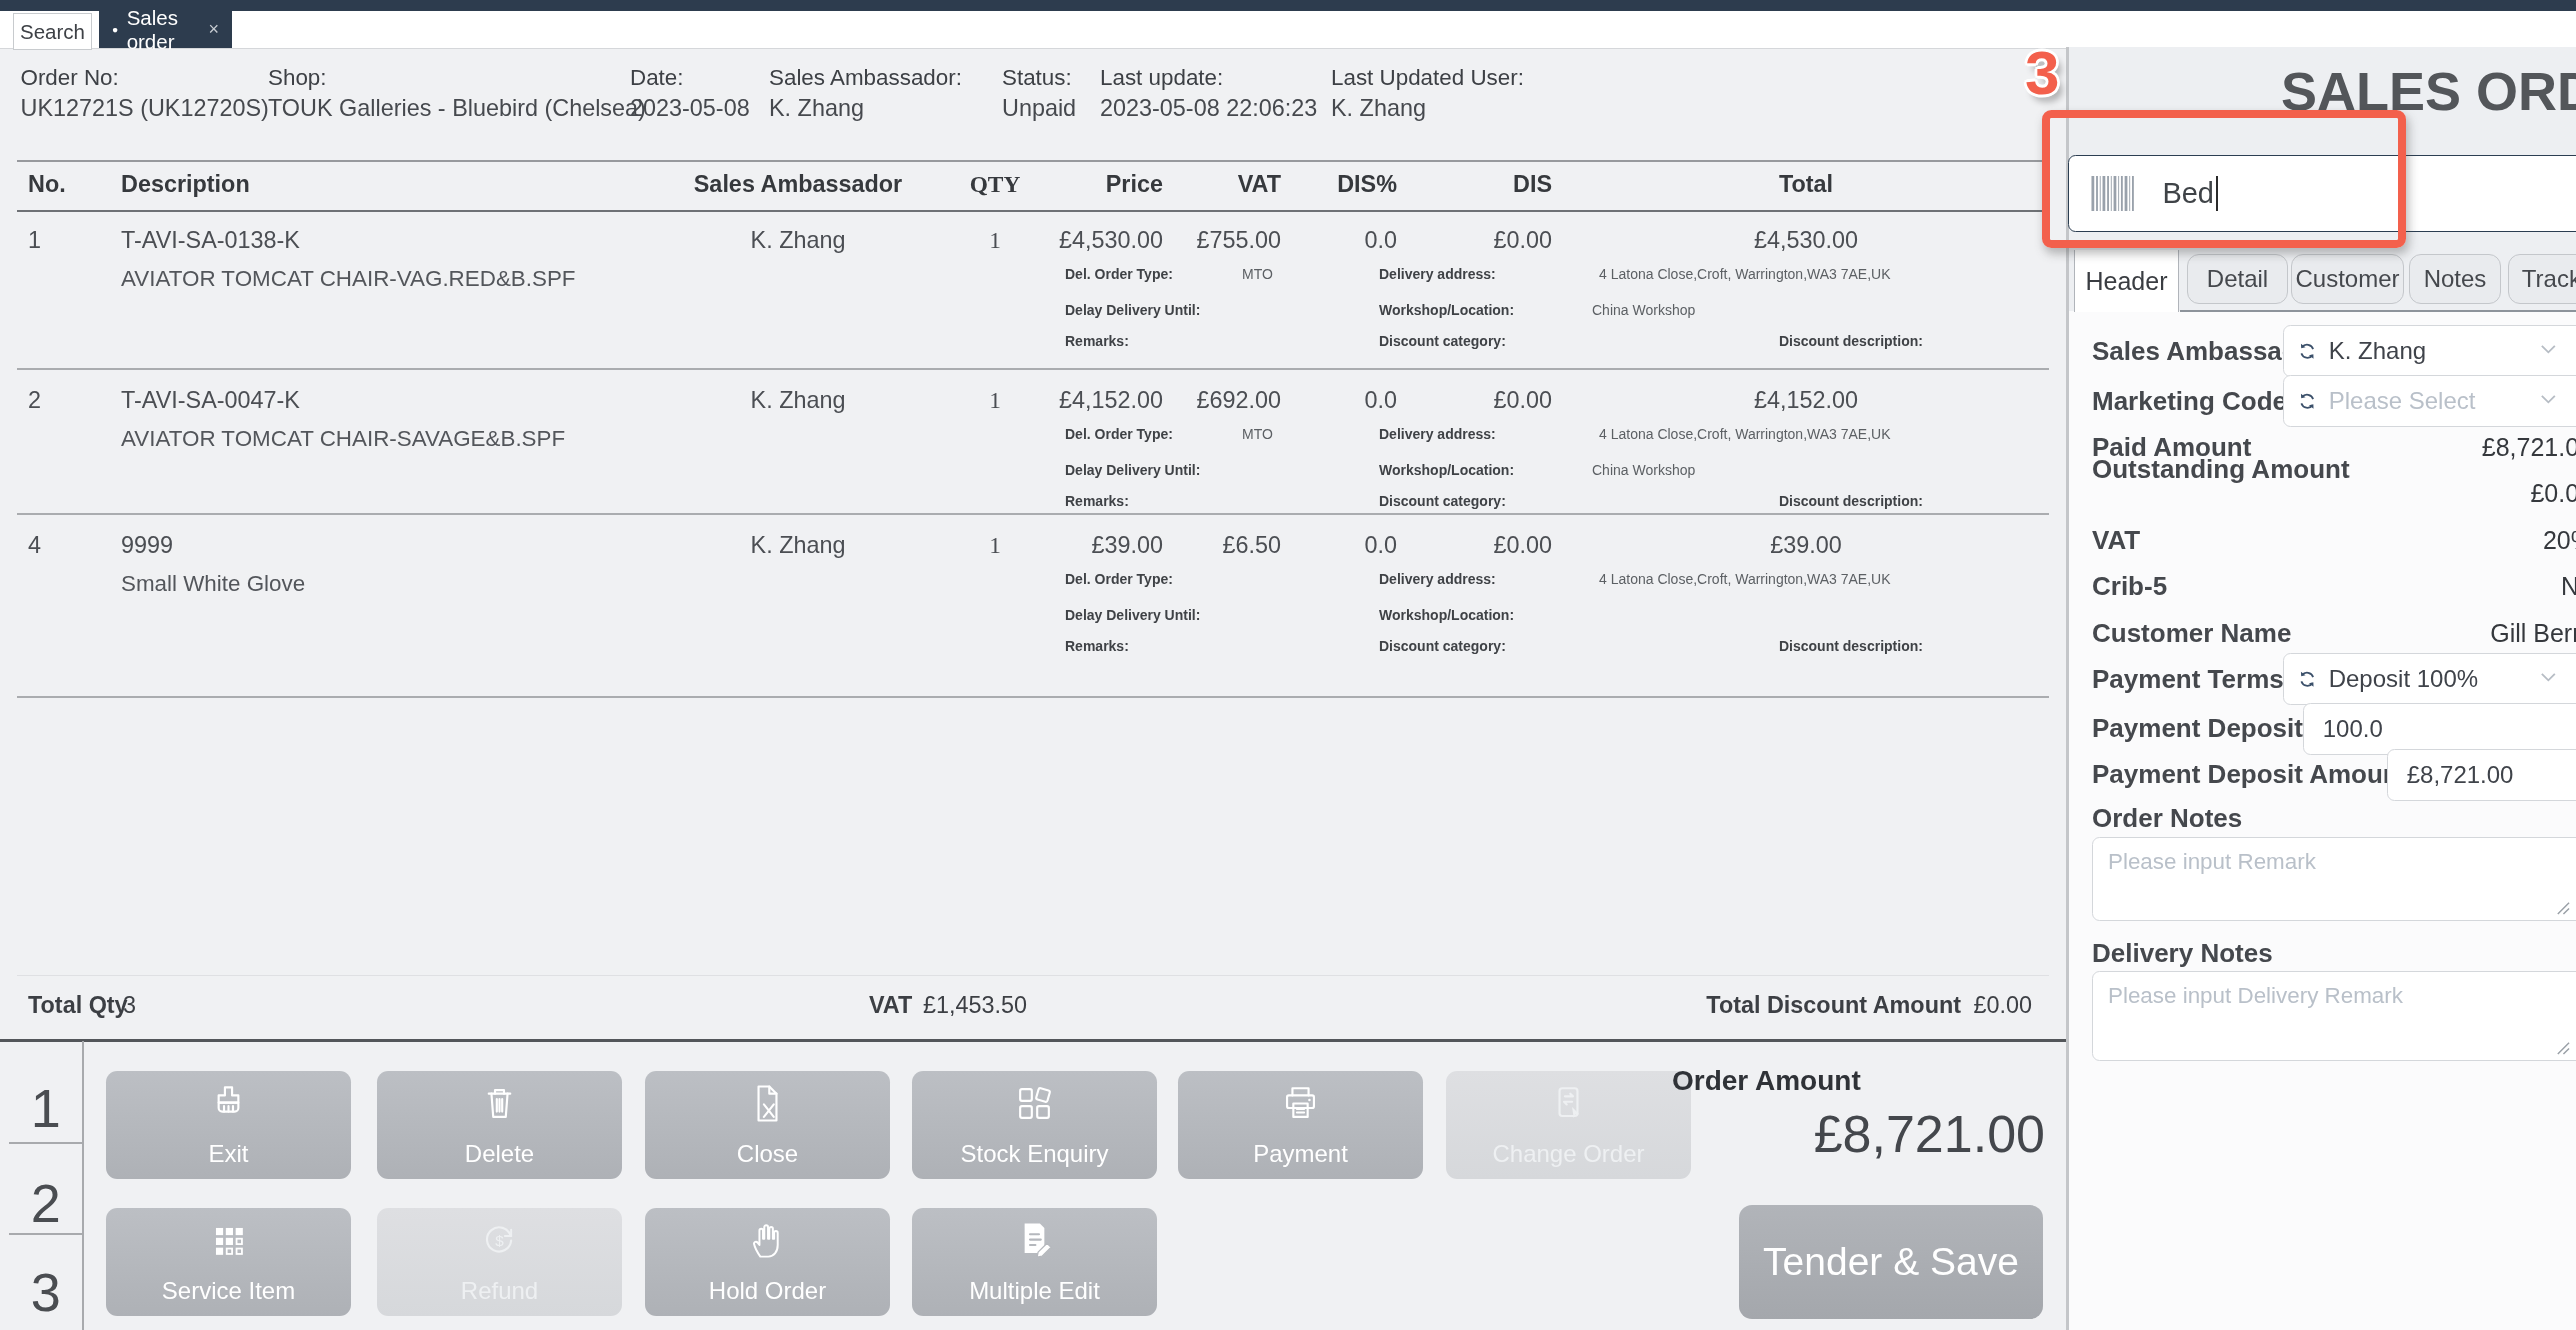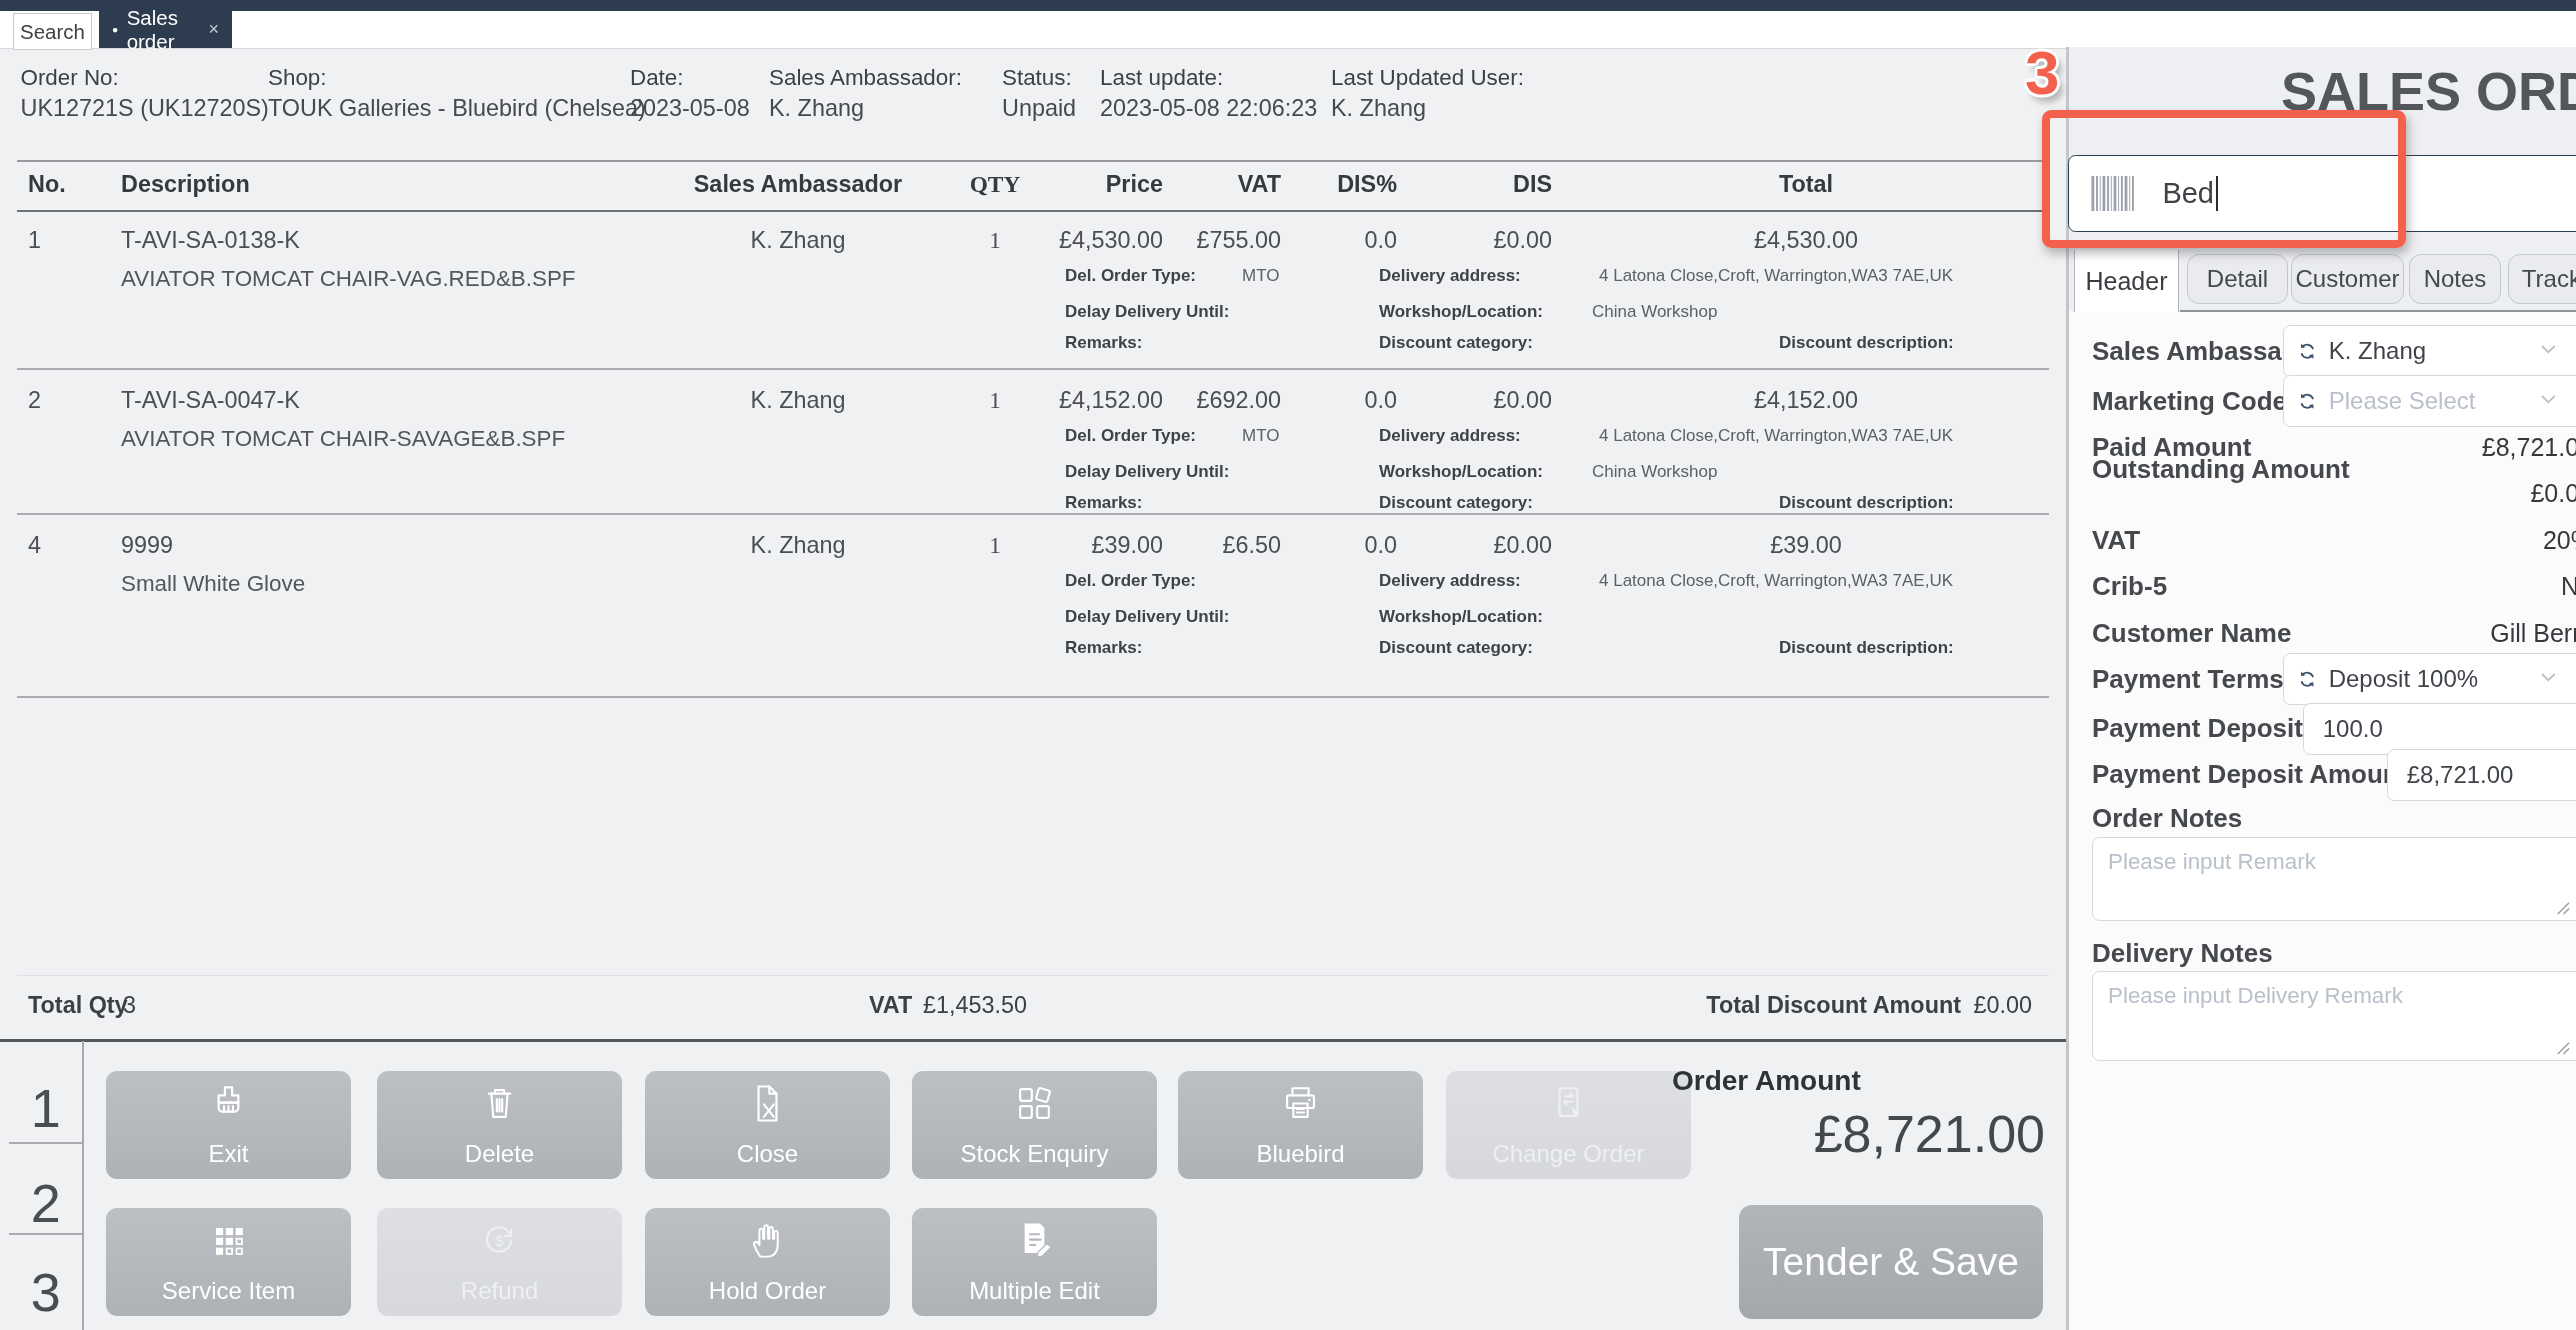--- a/index.html
+++ b/index.html
@@ -26,21 +26,21 @@
   .c-desc{left:121px;width:523px;}
   .c-amb{left:672px;width:252px;text-align:center;}
   .c-qty{left:953px;width:84px;text-align:center;font-family:Liberation Serif, serif;}
   .c-price{left:988px;width:175px;text-align:right;}
   .c-vat{left:1169px;width:112px;text-align:right;}
   .c-dispct{left:1306px;width:91px;text-align:right;}
   .c-dis{left:1438px;width:114px;text-align:right;}
   .c-total{left:1666px;width:280px;text-align:center;}
   .trow{left:0;width:2066px;}
   .rmain{position:absolute;top:15px;height:30px;width:100%;font-size:23.4px;color:#4b4e53;}
-  .rsub{position:absolute;height:28px;width:100%;font-size:17px;}
+  .rsub{position:absolute;height:28px;width:100%;font-size:14px;}
   .sl{position:absolute;font-weight:bold;color:#3f4246;white-space:nowrap;}
   .sv{position:absolute;color:#5c6064;white-space:nowrap;}
   .sa-l{left:1065px;} .sa-v{left:1242px;}
   .sb-l{left:1379px;} .sb-v{left:1599px;} .sb-v2{left:1592px;}
   .sc-l{left:1779px;}
   .desc2{position:absolute;left:121px;font-size:22.4px;color:#53565b;white-space:nowrap;}
   
   .tot{top:992px;height:30px;font-size:23.4px;color:#3c3f44;}
   .totb{font-weight:bold;}
   
@@ -290,21 +290,21 @@
   <div class="fbtn" style="left:1178px;top:1071px">
     <span class="ic">
       <svg width="43" height="43" viewBox="0 0 48 48" fill="none" stroke="currentColor" stroke-width="2.4" stroke-linejoin="round" stroke-linecap="round">
         <path d="M15 15V7h18v8"></path>
           <rect x="9" y="15" width="30" height="14" rx="2"></rect>
         <rect x="16" y="24" width="16" height="15"></rect>
           <path d="M20 30h8M20 34h8"></path>
         <circle cx="34" cy="20" r="1.4" fill="currentColor" stroke="none"></circle>
         </svg>
       </span>
-    <span class="bl">Bluebird</span>
+    <span class="bl">Payment</span>
   </div>
   <div class="fbtn disabled" style="left:1446px;top:1071px">
     <span class="ic">
       <svg width="43" height="43" viewBox="0 0 48 48" fill="none" stroke="currentColor" stroke-width="2.4" stroke-linejoin="round" stroke-linecap="round">
         <rect x="14" y="7" width="20" height="31" rx="3"></rect>
           <path d="M20 16h9l-3-3"></path>
           <path d="M28 22h-9l3 3"></path>
         <path d="M28 28l8 8-4.4.4-1.8 3.8z" fill="currentColor" stroke="none"></path>
         </svg>
       </span>

